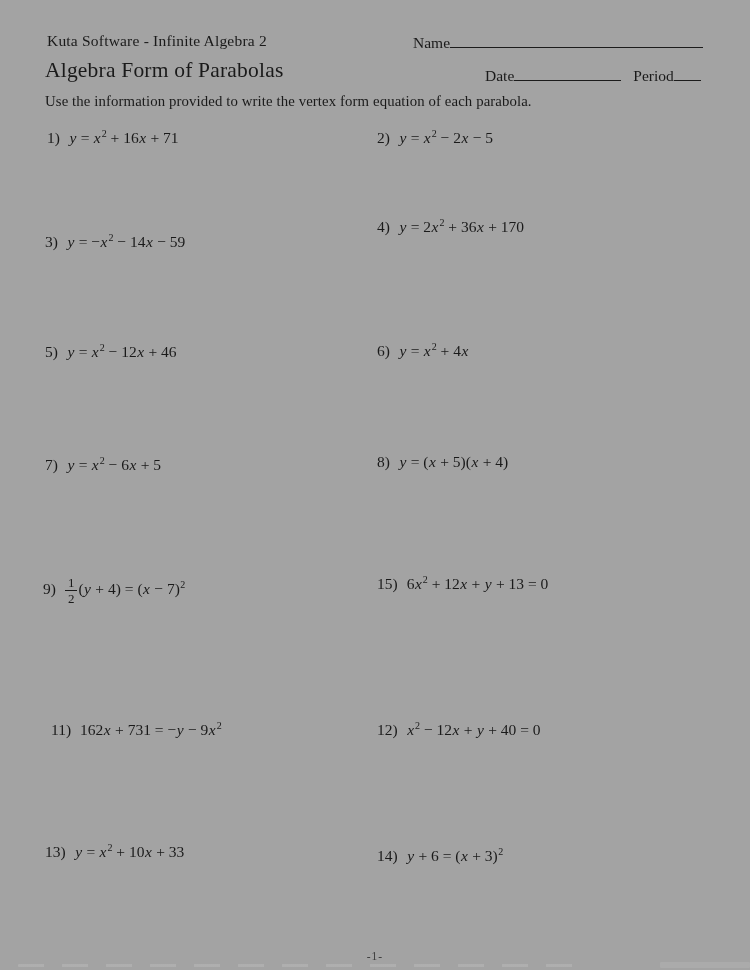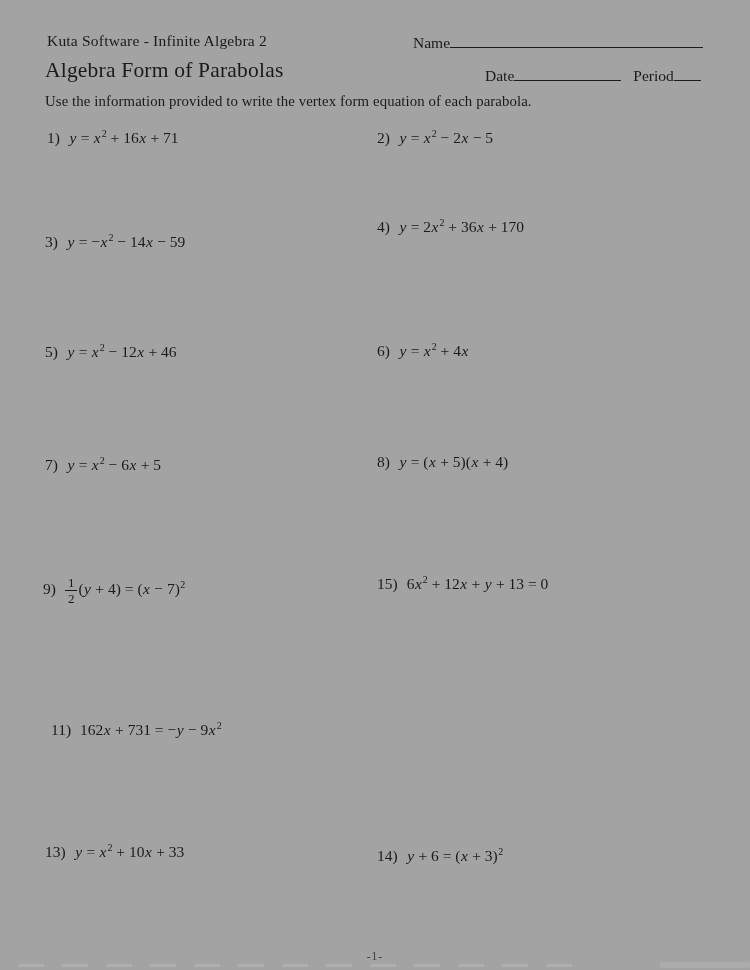--- a/index.html
+++ b/index.html
@@ -93,19 +93,20 @@
   <div id="p6" class="problem"><span class="pnum">6)</span><span class="eq"><i>y</i> = <i>x</i><sup>2</sup> + 4<i>x</i></span></div>
   <div id="p7" class="problem"><span class="pnum">7)</span><span class="eq"><i>y</i> = <i>x</i><sup>2</sup> − 6<i>x</i> + 5</span></div>
   <div id="p8" class="problem"><span class="pnum">8)</span><span class="eq"><i>y</i> = (<i>x</i> + 5)(<i>x</i> + 4)</span></div>
   <div id="p9" class="problem"><span class="pnum">9)</span><span class="eq"><span class="frac">
           <span class="num">1</span>
           <span class="bar"></span>
           <span class="den">2</span>
         </span>(<i>y</i> + 4) = (<i>x</i> − 7)<sup>2</sup></span></div>
   <div id="p10" class="problem"><span class="pnum">15)</span><span class="eq">6<i>x</i><sup>2</sup> + 12<i>x</i> + <i>y</i> + 13 = 0</span></div>
   <div id="p11" class="problem"><span class="pnum">11)</span><span class="eq">162<i>x</i> + 731 = −<i>y</i> − 9<i>x</i><sup>2</sup></span></div>
+  <div id="p12" class="problem"><span class="pnum">12)</span><span class="eq"><i>x</i><sup>2</sup> − 12<i>x</i> + <i>y</i> + 40 = 0</span></div>
   <div id="p13" class="problem"><span class="pnum">13)</span><span class="eq"><i>y</i> = <i>x</i><sup>2</sup> + 10<i>x</i> + 33</span></div>
   <div id="p14" class="problem"><span class="pnum">14)</span><span class="eq"><i>y</i> + 6 = (<i>x</i> + 3)<sup>2</sup></span></div>
 
   <div class="page-number">-1-</div>
   <div class="scan-smudge smudge-left"></div>
   <div class="scan-smudge smudge-right"></div>
 </div>
 
 </body></html>

